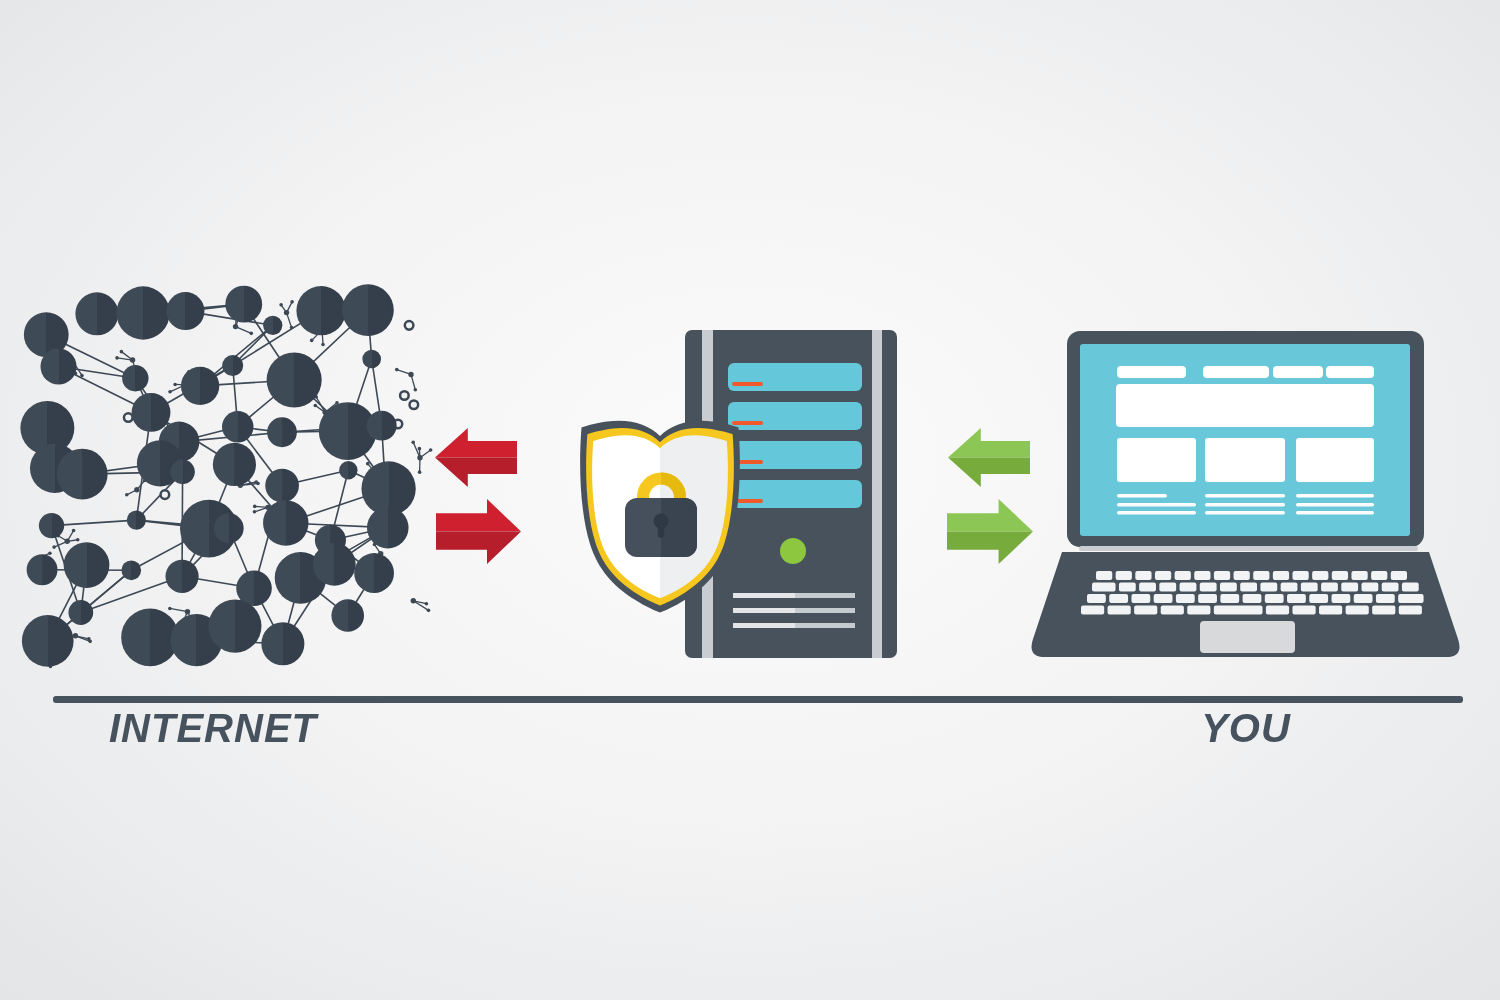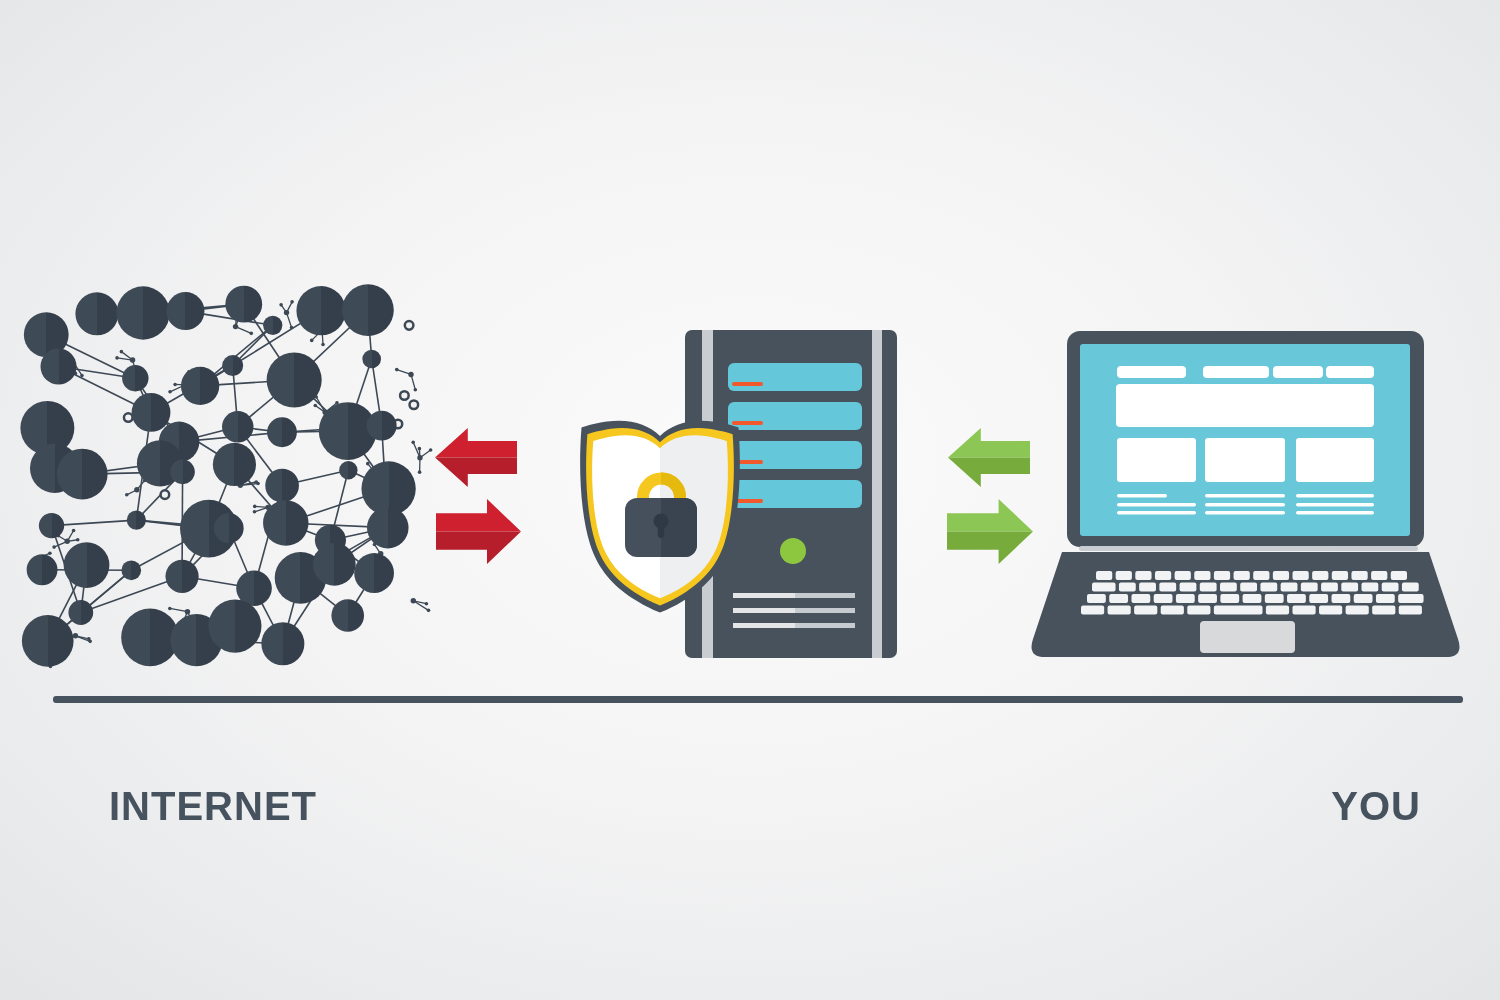--- a/index.html
+++ b/index.html
@@ -4,26 +4,26 @@
 <style>
   html,body{margin:0;padding:0;}
   body{font-family:"Liberation Sans","DejaVu Sans",sans-serif;}
   .stage{
     position:relative;width:1500px;height:1000px;overflow:hidden;
     background:radial-gradient(ellipse 1100px 760px at 50% 46%, #fbfbfc 0%, #f4f4f5 45%, #eaebec 78%, #e2e4e5 100%);
   }
   #scene{position:absolute;left:0;top:0;}
   .divider{position:absolute;left:53px;top:696px;width:1410px;height:7px;border-radius:3px;}
   .caption{
-    position:absolute;top:784px;width:350px;text-align:center;
-    font-size:40px;font-weight:bold;letter-spacing:1px;line-height:44px;
+    position:absolute;top:706px;width:350px;text-align:center;
+    font-size:40px;font-weight:bold;letter-spacing:1px;line-height:44px;font-style:italic;
   }
   #lbl-internet{left:38px;}
   #lbl-vpn{left:618px;}
-  #lbl-you{left:1071px;text-align:right;}
+  #lbl-you{left:1071px;}
 </style>
 </head>
 <body>
 
 <div class="stage">
   <svg id="scene" width="1500" height="1000" viewBox="0 0 1500 1000">
       <defs>
         <linearGradient id="ng" x1="0" y1="0" x2="1" y2="0">
           <stop offset="0" stop-color="#3F4A57"></stop>
           <stop offset="0.5" stop-color="#3F4A57"></stop>

